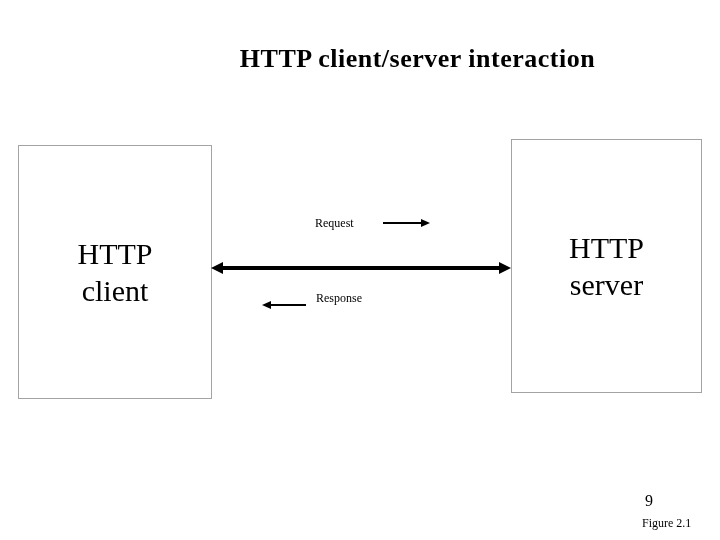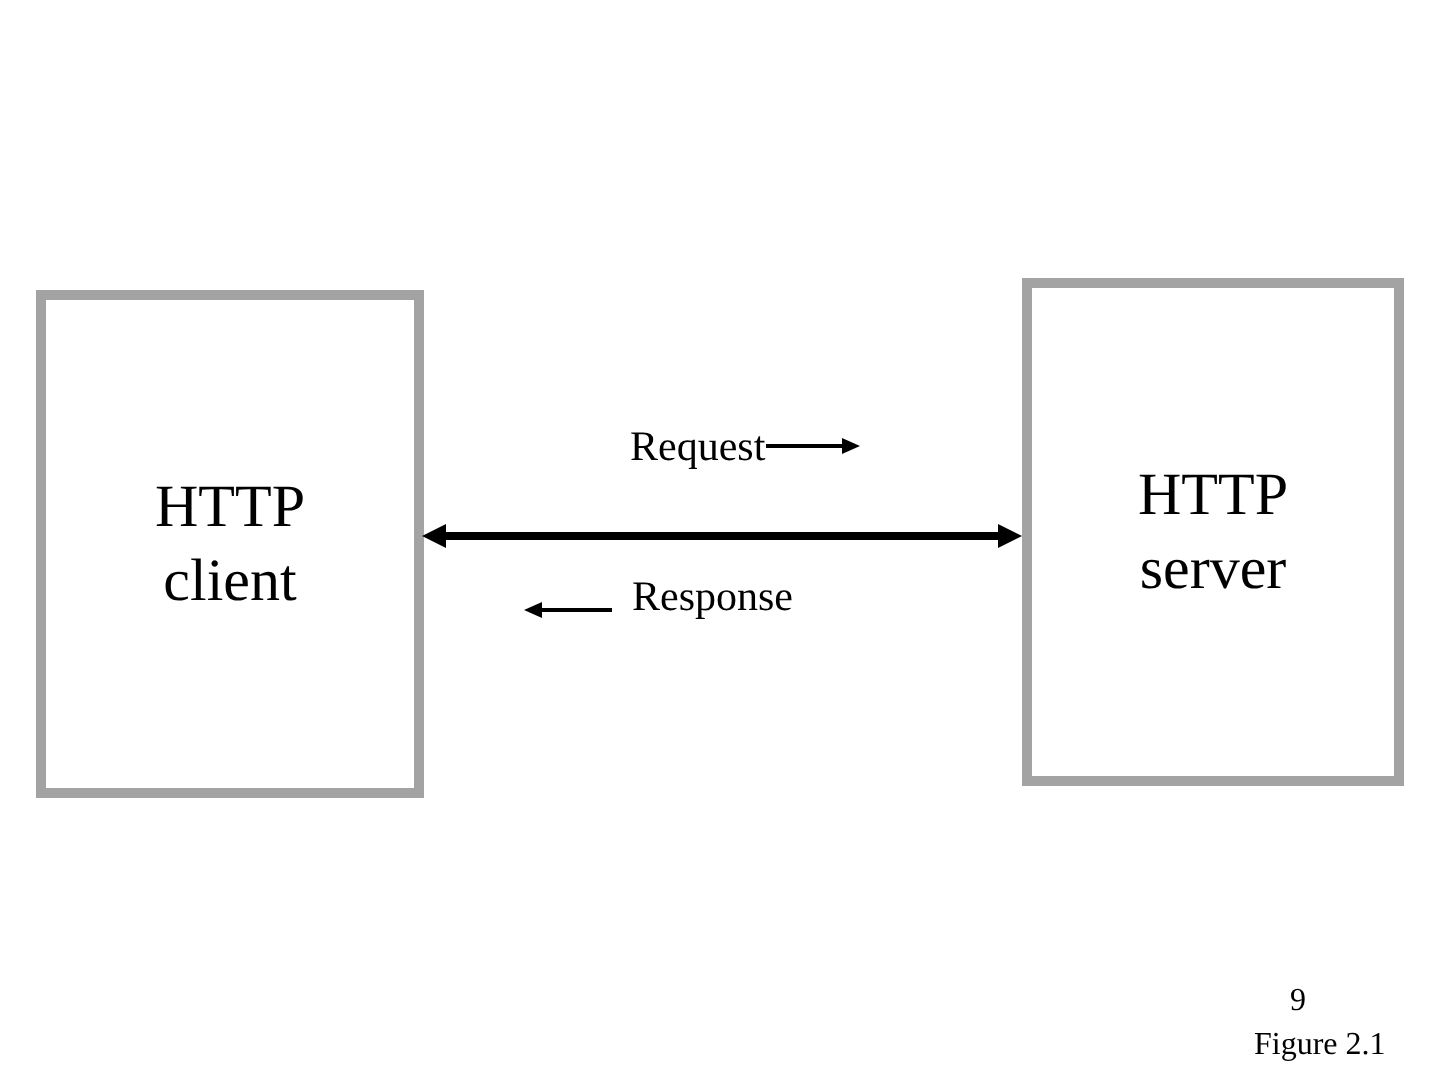--- a/index.html
+++ b/index.html
@@ -24,21 +24,21 @@
     margin: 0;
     text-align: center;
     font-size: 26px;
     font-weight: bold;
     letter-spacing: 0.5px;
     white-space: nowrap;
   }
   .node-box {
     position: absolute;
     box-sizing: border-box;
-    border: 5px solid #a3a3a3;
+    border: 1px solid #a3a3a3;
     background: #ffffff;
     display: flex;
     align-items: center;
     justify-content: center;
   }
   .client-box {
     left: 18px;
     top: 145px;
     width: 194px;
     height: 254px;
@@ -78,21 +78,21 @@
     position: absolute;
     left: 499px;
     top: 262px;
     width: 0; height: 0;
     border-top: 6px solid transparent;
     border-bottom: 6px solid transparent;
     border-left: 12px solid #000000;
   }
   .flow-label {
     position: absolute;
-    font-size: 21px;
+    font-size: 12px;
     line-height: 20px;
     white-space: nowrap;
   }
   .request-label  { left: 315px; top: 213px; }
   .response-label { left: 316px; top: 288px; }
   
   .small-arrow { position: absolute; }
   .small-shaft {
     position: absolute;
     background: #000000;
@@ -120,31 +120,32 @@
   }
   .page-number {
     position: absolute;
     left: 645px;
     top: 492px;
     font-size: 16px;
     line-height: 18px;
   }
   .figure-caption {
     position: absolute;
-    left: 627px;
+    left: 642px;
     top: 516px;
-    font-size: 16px;
+    font-size: 12px;
     line-height: 14px;
   }
 </style>
 </head>
 <body>
 
 <div class="slide">
 
+  <h1 class="slide-title">HTTP client/server interaction</h1>
 
   <div class="node-box client-box">
     <span class="node-label">HTTP
 client</span>
   </div>
 
   <div class="node-box server-box">
     <span class="node-label">HTTP
 server</span>
   </div>

